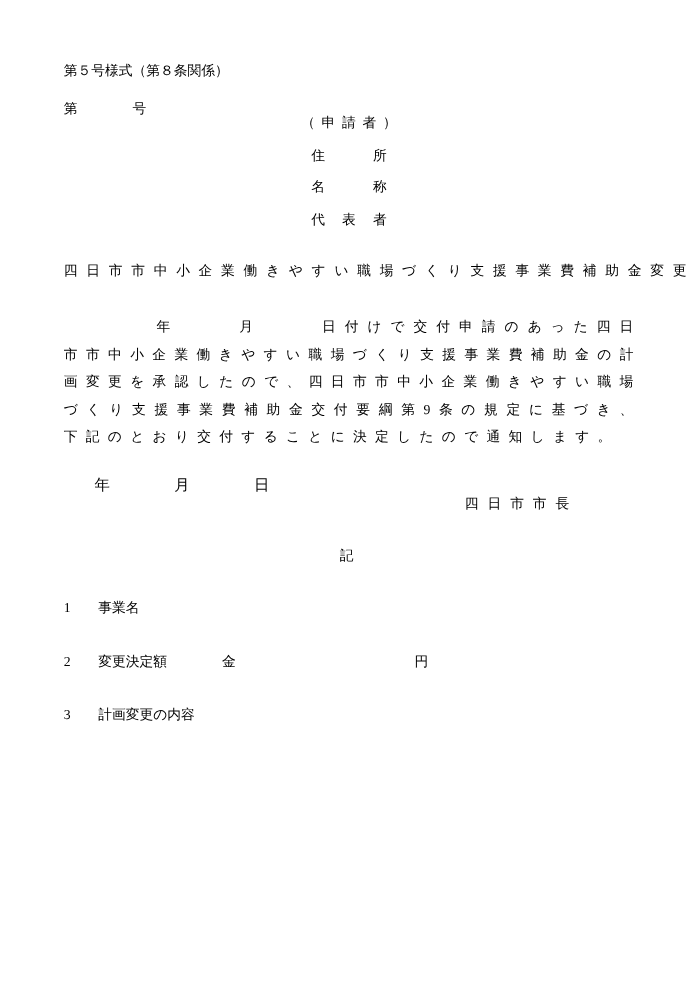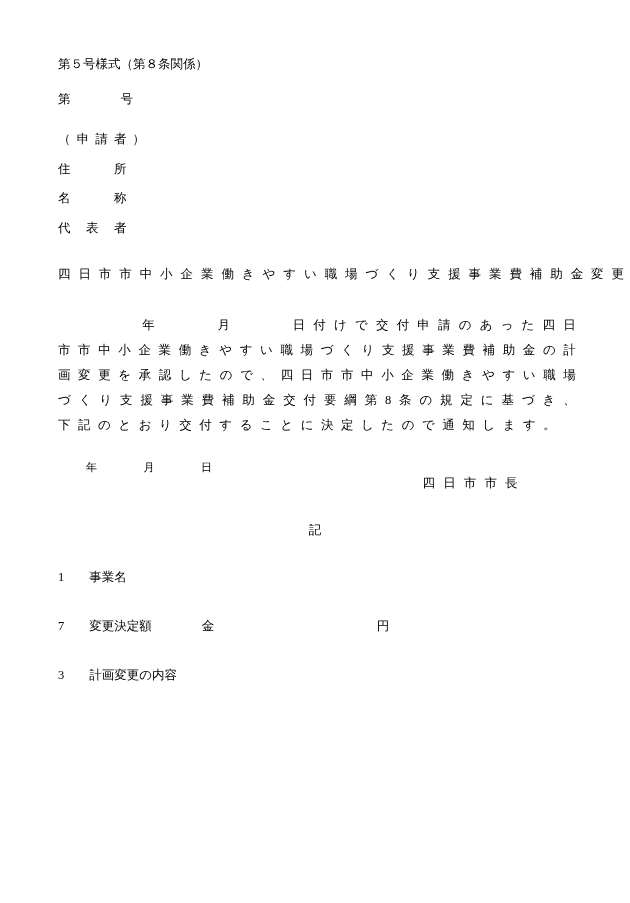--- a/index.html
+++ b/index.html
@@ -31,21 +31,21 @@
     font-family: Liberation Serif, serif;
   }
   .form-no {
     margin-top: 0;
   }
   .doc-no {
     margin-top: 22px;
     padding-right: 5px;
   }
   .applicant-block {
-    margin-top: 28px;
+    text-align: center;
   }
   .applicant-block .line {
     margin-bottom: 17px;
     letter-spacing: 1.5px;
   }
   .applicant-block .line:last-child {
     margin-bottom: 0;
   }
   .title {
     margin-top: 32px;
@@ -62,21 +62,21 @@
     text-justify: inter-ideograph;
     letter-spacing: 2.2px;
   }
   .body-para .indent {
     display: inline-block;
     width: 84px;
   }
   .date-line {
     margin-top: 22px;
     padding-left: 28px;
-    font-size: 11px;
+    font-size: 14px;
     white-space: pre;
     letter-spacing: 0.5px;
   }
   .signer {
     text-align: right;
     font-size: 12.5px;
     letter-spacing: 2.5px;
     padding-right: 58px;
   }
   .ki {
@@ -109,28 +109,28 @@
 
     <div class="applicant-block">
       <div class="line">（ 申 請 者 ）</div>
       <div class="line">住　　　所</div>
       <div class="line">名　　　称</div>
       <div class="line">代　表　者</div>
     </div>
 
     <div class="title">四 日 市 市 中 小 企 業 働 き や す い 職 場 づ く り 支 援 事 業 費 補 助 金 変 更 決 定 通 知 書</div>
 
-    <div class="body-para"><span class="indent"></span><span>年　　　　月　　　　日 付 け で 交 付 申 請 の あ っ た 四 日 市 市 中 小 企 業 働 き や す い 職 場 づ く り 支 援 事 業 費 補 助 金 の 計 画 変 更 を 承 認 し た の で 、 四 日 市 市 中 小 企 業 働 き や す い 職 場 づ く り 支 援 事 業 費 補 助 金 交 付 要 綱 第 8 条 の 規 定 に 基 づ き 、 下 記 の と お り 交 付 す る こ と に 決 定 し た の で 通 知 し ま す 。</span></div>
+    <div class="body-para"><span class="indent"></span><span>年　　　　月　　　　日 付 け で 交 付 申 請 の あ っ た 四 日 市 市 中 小 企 業 働 き や す い 職 場 づ く り 支 援 事 業 費 補 助 金 の 計 画 変 更 を 承 認 し た の で 、 四 日 市 市 中 小 企 業 働 き や す い 職 場 づ く り 支 援 事 業 費 補 助 金 交 付 要 綱 第 9 条 の 規 定 に 基 づ き 、 下 記 の と お り 交 付 す る こ と に 決 定 し た の で 通 知 し ま す 。</span></div>
 
     <div class="date-line">年　　　　月　　　　日</div>
 
     <div class="signer">四 日 市 市 長</div>
 
     <div class="ki">記</div>
 
     <div class="items">
       <div class="item">1　　事業名</div>
-      <div class="item">7　　変更決定額　　　　金　　　　　　　　　　　　　円</div>
+      <div class="item">2　　変更決定額　　　　金　　　　　　　　　　　　　円</div>
       <div class="item">3　　計画変更の内容</div>
     </div>
 
   </div>
 </div>
 
 </body></html>

